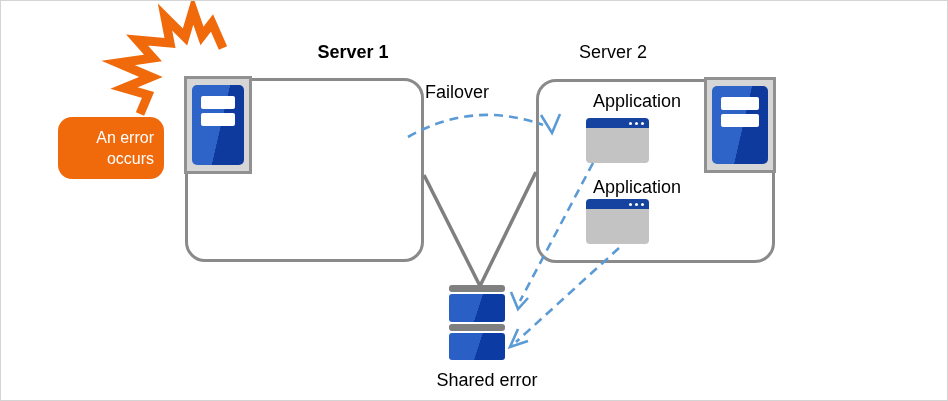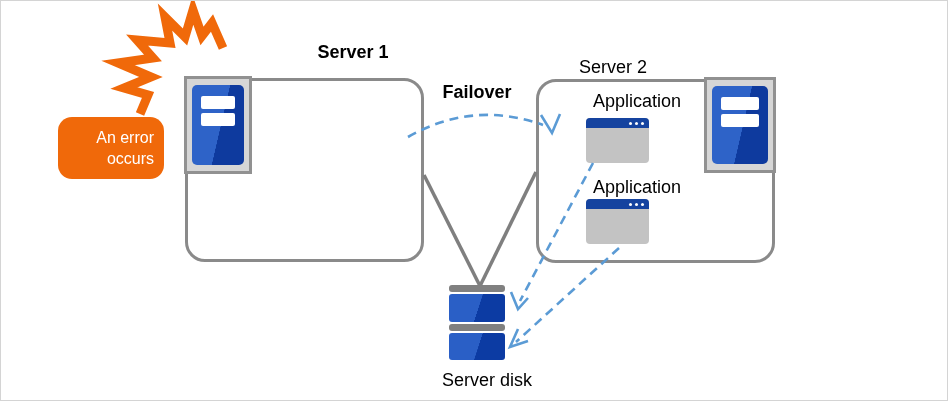--- a/index.html
+++ b/index.html
@@ -89,21 +89,21 @@
 
   <div class="lbl" style="left:292px;top:41px;width:120px;font-weight:bold;">Server 1</div>
   <div class="box" style="left:184px;top:77px;width:239px;height:184px;"></div>
   <div class="bezel" style="left:183px;top:75px;width:68px;height:98px;">
     <div class="tower" style="left:5px;top:6px;width:52px;height:80px;">
       <div class="bar b1"></div>
       <div class="bar b2"></div>
     </div>
   </div>
 
-  <div class="lbl" style="left:552px;top:56px;width:120px;">Server 2</div>
+  <div class="lbl" style="left:552px;top:41px;width:120px;">Server 2</div>
   <div class="box" style="left:535px;top:78px;width:239px;height:184px;"></div>
   <div class="bezel" style="left:703px;top:76px;width:72px;height:96px;">
     <div class="tower" style="left:5px;top:6px;width:56px;height:78px;">
       <div class="bar b1"></div>
       <div class="bar b2"></div>
     </div>
   </div>
 
   <div class="lbl" style="left:576px;top:90px;width:120px;">Application</div>
   <div class="appwin" style="left:585px;top:117px;">
@@ -118,29 +118,29 @@
   <div class="lbl" style="left:576px;top:176px;width:120px;">Application</div>
   <div class="appwin" style="left:585px;top:198px;">
     <div class="titlebar"></div>
     <div class="dots">
         <i></i>
         <i></i>
         <i></i>
       </div>
   </div>
 
-  <div class="lbl" style="left:416px;top:81px;width:120px;font-weight:bold;">Failover</div>
+  <div class="lbl" style="left:396px;top:81px;width:120px;">Failover</div>
 
   <div class="callout">An error occurs</div>
 
   <div class="diskbar" style="top:284px;"></div>
   <div class="diskbody" style="top:293px;height:28px;"></div>
   <div class="diskbar" style="top:323px;"></div>
   <div class="diskbody" style="top:332px;height:27px;"></div>
-  <div class="lbl" style="left:406px;top:369px;width:160px;">Server disk</div>
+  <div class="lbl" style="left:406px;top:369px;width:160px;">Shared error</div>
 
   <svg class="overlay" width="948" height="401" viewBox="0 0 948 401">
 
     <polyline points="139,113 147,94 123,87 150,76 117,62 152,57 136,39 169,42 164,16 184,36 192,9 201,35 211,22 222,47" fill="none" stroke="#f0690a" stroke-width="9" stroke-linejoin="miter" stroke-miterlimit="6"></polyline>
 
     <path d="M423,174 L479,285" stroke="#7f7f7f" stroke-width="3.5" fill="none"></path>
     <path d="M535,171 L479,285" stroke="#7f7f7f" stroke-width="3.5" fill="none"></path>
 
     <g stroke="#5b9bd5" stroke-width="2.6" fill="none">
       <path d="M407,136 Q472,99 542,124" stroke-dasharray="9 6"></path>

